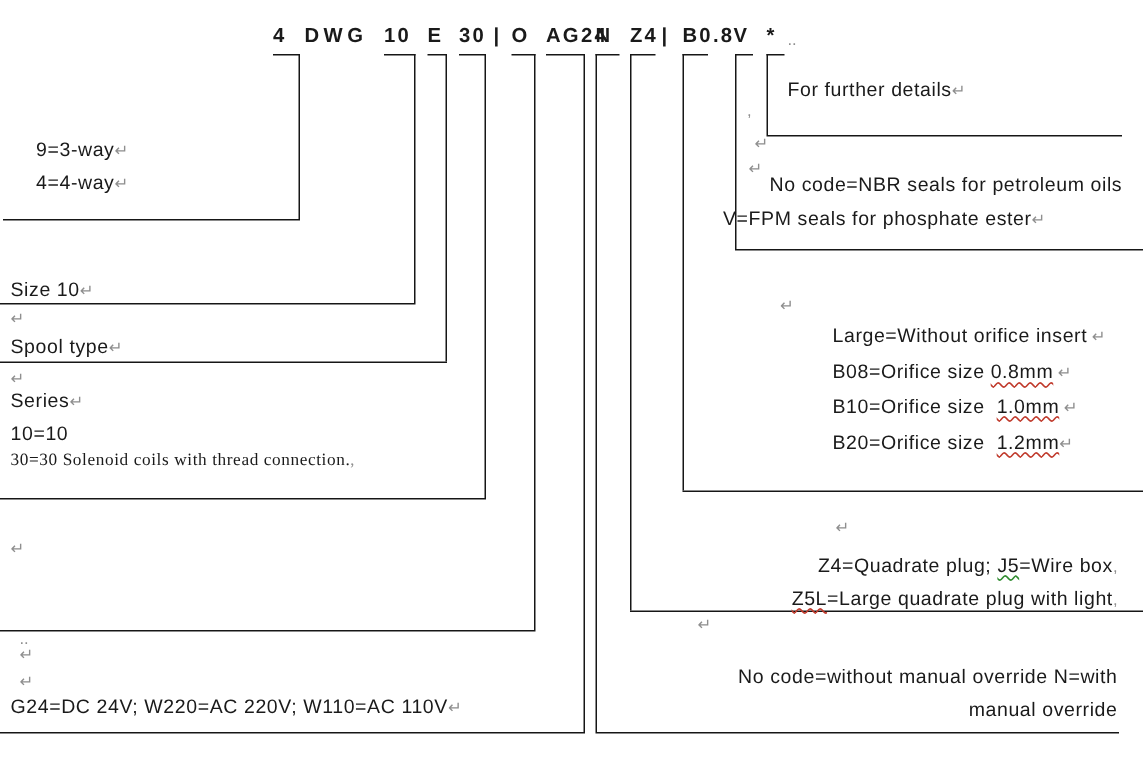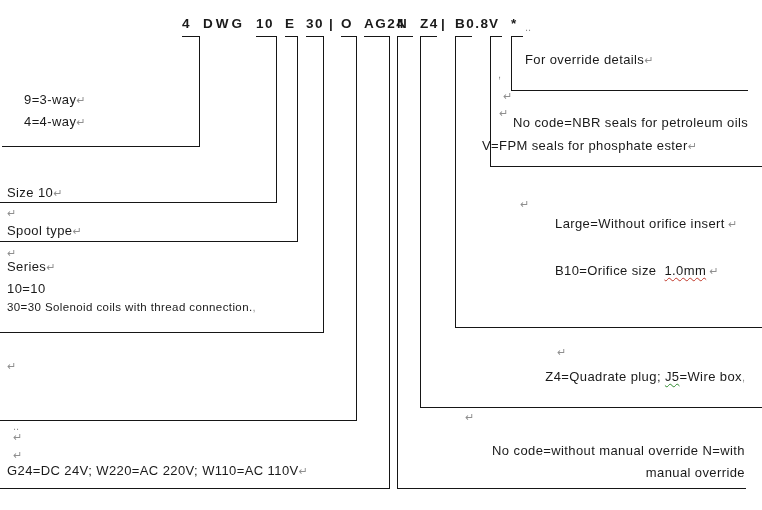--- a/index.html
+++ b/index.html
@@ -1,19 +1,19 @@
 <!DOCTYPE html>
 <html><head>
 <meta charset="utf-8">
 <style>
   html,body{margin:0;padding:0;background:#fff;}
   #page{position:relative;width:762px;height:510px;background:#ffffff;overflow:hidden;
         font-family:"Liberation Sans",sans-serif;color:#1a1a1a;}
   .t{position:absolute;font-size:13px;line-height:15px;letter-spacing:0.4px;white-space:pre;}
-  .t.small{font-size:11.5px;}
+  .t.small{font-size:11.5px;font-family:Liberation Serif, serif;}
   .t.med{font-size:12.5px;}
   .t.ra{text-align:left;}
   .tok{position:absolute;top:16px;font-weight:bold;font-size:13.5px;letter-spacing:1.5px;white-space:pre;}
   .mk{color:#8f8f8f;font-size:11px;letter-spacing:0;}
   .mk.solo{position:absolute;line-height:12px;}
   .ln{position:absolute;background:#161616;}
   .h{height:1px;}
   .v{width:1px;}
   .sq-red{text-decoration:underline;text-decoration-style:wavy;text-decoration-color:#c0392b;text-decoration-thickness:1px;text-underline-offset:2px;}
   .sq-grn{text-decoration:underline;text-decoration-style:wavy;text-decoration-color:#2e8b2e;text-decoration-thickness:1px;text-underline-offset:2px;}
@@ -90,32 +90,35 @@
   <div class="t" style="left:7px;top:281px"><span>10=10</span></div>
   <div class="t small" style="left:7px;top:300px"><span>30=30 Solenoid coils with thread connection.</span><span class="mk">,</span></div>
 
   <span class="mk solo" style="left:7px;top:360px">↵</span>
 
   <span class="mk solo" style="left:13px;top:420px">..</span>
   <span class="mk solo" style="left:13px;top:431px">↵</span>
   <span class="mk solo" style="left:13px;top:449px">↵</span>
   <div class="t" style="left:7px;top:463px"><span>G24=DC 24V; W220=AC 220V; W110=AC 110V</span><span class="mk">↵</span></div>
 
-  <div class="t" style="left:525px;top:52px"><span>For override details</span><span class="mk">↵</span></div>
+  <div class="t" style="left:525px;top:52px"><span>For further details</span><span class="mk">↵</span></div>
   <span class="mk solo" style="left:498px;top:68px">,</span>
   <span class="mk solo" style="left:503px;top:90px">↵</span>
   <span class="mk solo" style="left:499px;top:107px">↵</span>
 
   <div class="t" style="left:513px;top:115px"><span>No code=NBR seals for petroleum oils</span></div>
   <div class="t" style="left:482px;top:138px"><span>V=FPM seals for phosphate ester</span><span class="mk">↵</span></div>
 
   <span class="mk solo" style="left:520px;top:198px">↵</span>
   <div class="t" style="left:555px;top:216px"><span>Large=Without orifice insert</span><span class="mk"> </span><span class="mk">↵</span></div>
+  <div class="t" style="left:555px;top:240px"><span>B08=Orifice size </span><span class="sq-red">0.8mm</span><span class="mk"> </span><span class="mk">↵</span></div>
   <div class="t" style="left:555px;top:263px"><span>B10=Orifice size  </span><span class="sq-red">1.0mm</span><span class="mk"> </span><span class="mk">↵</span></div>
+  <div class="t" style="left:555px;top:287px"><span>B20=Orifice size  </span><span class="sq-red">1.2mm</span><span class="mk">↵</span></div>
 
   <span class="mk solo" style="left:557px;top:346px">↵</span>
   <div class="t ra" style="right:17px;top:369px;left:auto"><span>Z4=Quadrate plug; </span><span class="sq-grn">J5</span><span>=Wire box</span><span class="mk">,</span></div>
+  <div class="t ra" style="right:17px;top:391px;left:auto"><span class="sq-red">Z5L</span><span>=Large quadrate plug with light</span><span class="mk">,</span></div>
 
   <span class="mk solo" style="left:465px;top:411px">↵</span>
   <div class="t ra" style="right:17px;top:443px;left:auto"><span>No code=without manual override N=with</span></div>
   <div class="t ra" style="right:17px;top:465px;left:auto"><span>manual override</span></div>
 
 </div>
 
 </body></html>

